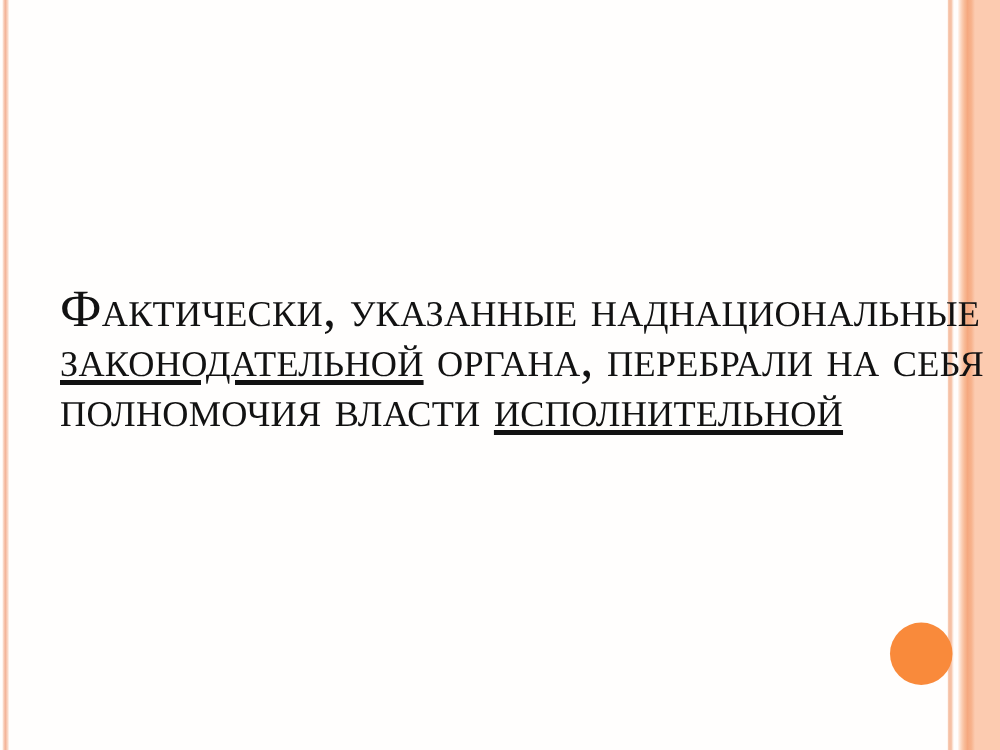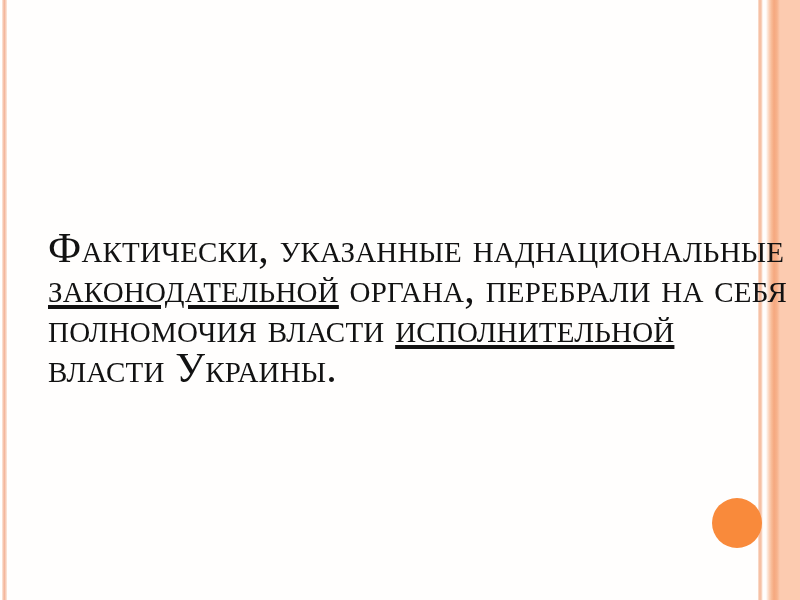--- a/index.html
+++ b/index.html
@@ -88,18 +88,15 @@
   <div class="body-text">
     <div class="text-line">
       <span>Фактически, указанные наднациональные</span>
     </div>
     <div class="text-line">
       <span class="u">законодательной</span><span> органа, перебрали на себя</span>
     </div>
     <div class="text-line">
       <span>полномочия власти </span><span class="u">исполнительной</span>
     </div>
-    <div class="text-line">
-      <span>власти Украины.</span>
-    </div>
   </div>
 
 </div>
 
 </body></html>

